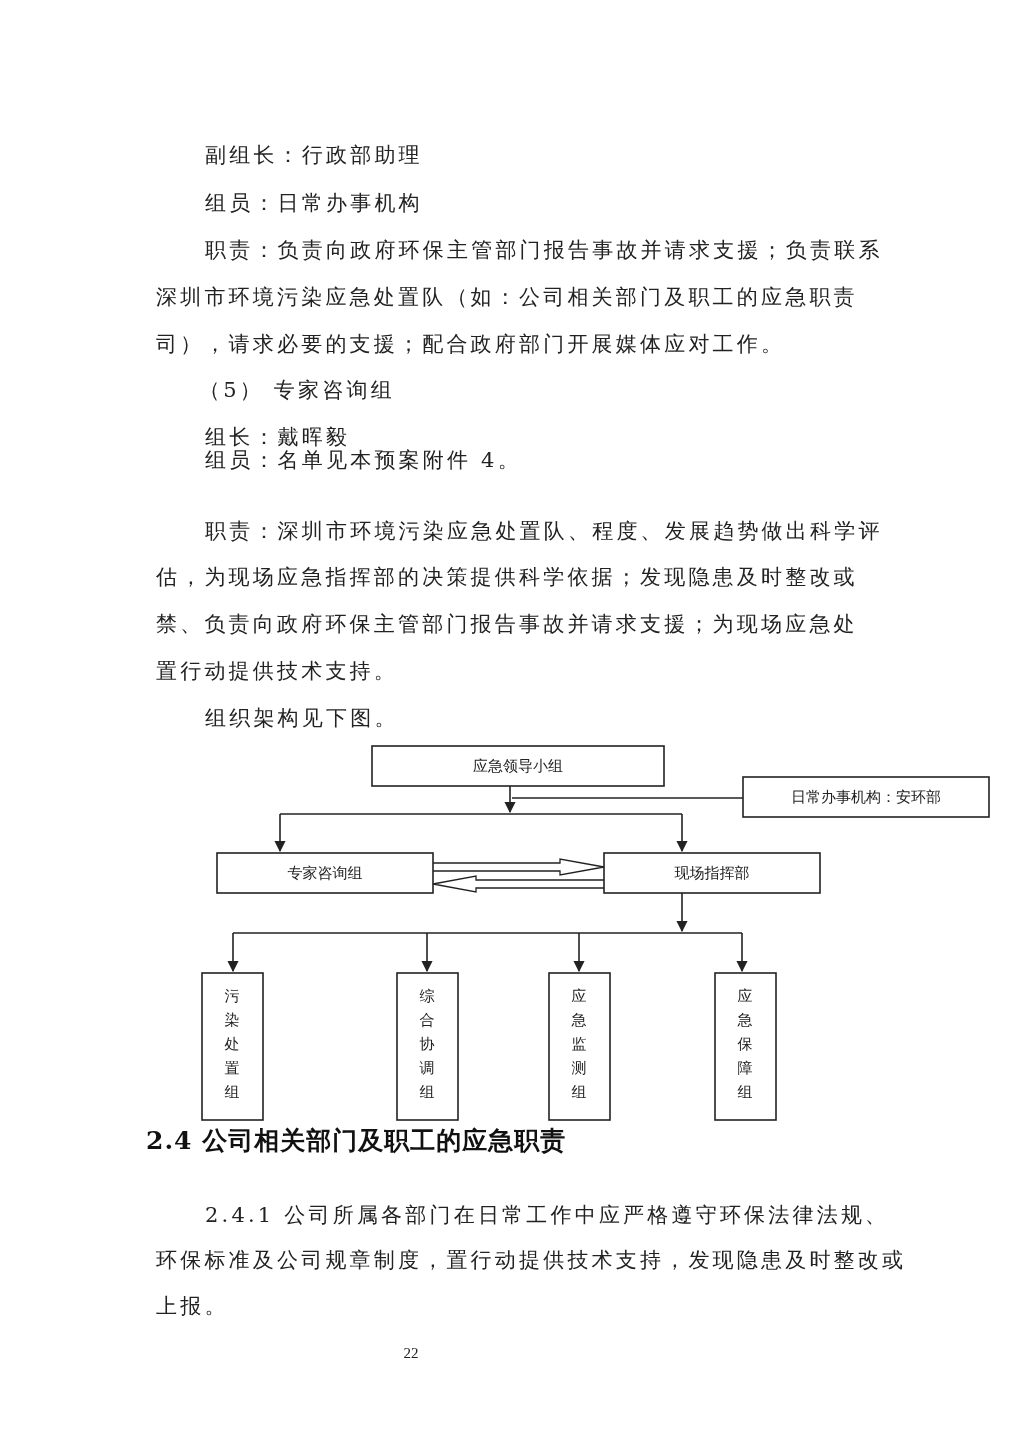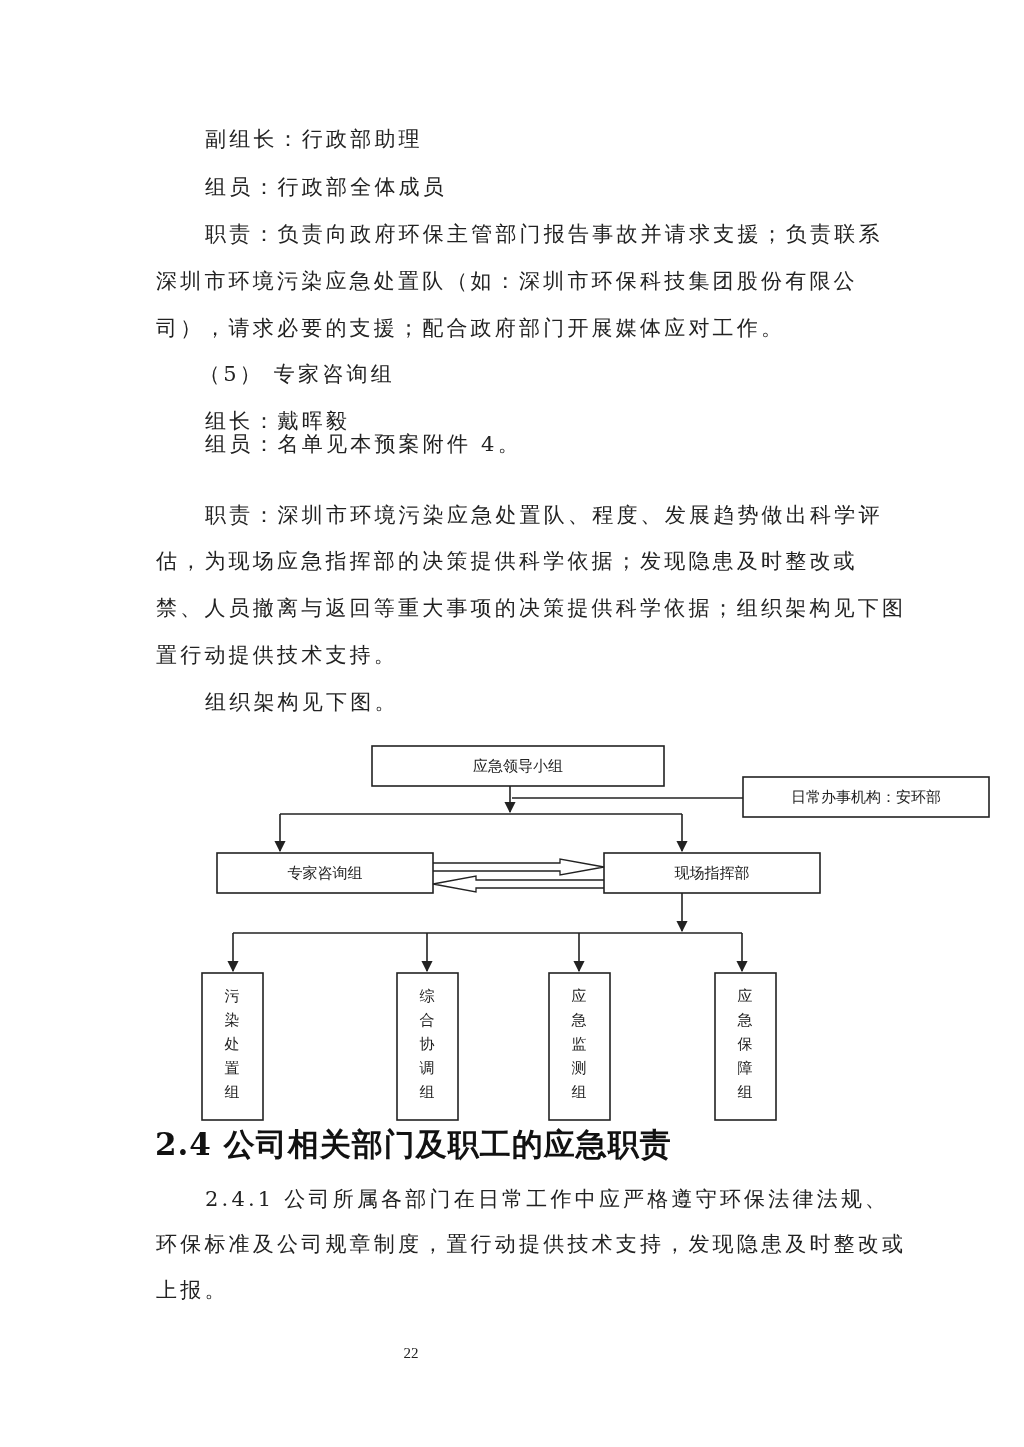--- a/index.html
+++ b/index.html
@@ -1,37 +1,37 @@
 <!DOCTYPE html>
 <html><head>
   <meta charset="utf-8">
   <style>
     html, body { margin: 0; padding: 0; background: #ffffff; }
     body { width: 1024px; height: 1447px; position: relative; overflow: hidden;
            font-family: "DejaVu Serif", "Liberation Serif", serif; color: #222; }
-    .line { position: absolute; left: 156px; font-size: 21px; letter-spacing: 3.2px; white-space: nowrap; line-height: 30px; }
+    .line { position: absolute; left: 156px; font-size: 21px; letter-spacing: 3.2px; white-space: nowrap; line-height: 30px; margin-top: 16px; }
     .ind { left: 205px; }
-    .heading { position: absolute; left: 155px; top: 1124px; font-size: 31px; font-weight: bold; letter-spacing: 1px; color: #111; white-space: nowrap; }
+    .heading { position: absolute; left: 146px; top: 1124px; font-size: 25px; font-weight: bold; letter-spacing: 1px; color: #111; white-space: nowrap; }
     .pagenum { position: absolute; left: 0; width: 822px; text-align: center; top: 1345px; font-size: 15px; font-family: "Liberation Serif", serif; }
     svg text { font-family: "DejaVu Sans", "Liberation Sans", sans-serif; font-size: 15px; fill: #222; }
   </style>
 </head>
 <body>
 
 <div class="line ind" style="top:124px">副组长：行政部助理</div>
-<div class="line ind" style="top:172px">组员：行政部全体成员</div>
+<div class="line ind" style="top:172px">组员：日常办事机构</div>
 <div class="line ind" style="top:219px">职责：负责向政府环保主管部门报告事故并请求支援；负责联系</div>
-<div class="line" style="top:266px">深圳市环境污染应急处置队（如：深圳市环保科技集团股份有限公</div>
+<div class="line" style="top:266px">深圳市环境污染应急处置队（如：公司相关部门及职工的应急职责</div>
 <div class="line" style="top:313px">司），请求必要的支援；配合政府部门开展媒体应对工作。</div>
 <div class="line" style="top:359px; left:199px">（5） 专家咨询组</div>
 <div class="line ind" style="top:406px">组长：戴晖毅</div>
 <div class="line ind" style="top:429px">组员：名单见本预案附件 4。</div>
 <div class="line ind" style="top:500px">职责：深圳市环境污染应急处置队、程度、发展趋势做出科学评</div>
 <div class="line" style="top:546px">估，为现场应急指挥部的决策提供科学依据；发现隐患及时整改或</div>
-<div class="line" style="top:593px">禁、人员撤离与返回等重大事项的决策提供科学依据；组织架构见下图</div>
+<div class="line" style="top:593px">禁、负责向政府环保主管部门报告事故并请求支援；为现场应急处</div>
 <div class="line" style="top:640px">置行动提供技术支持。</div>
 <div class="line ind" style="top:687px">组织架构见下图。</div>
 
 <svg width="1024" height="1447" style="position:absolute;left:0;top:0" xmlns="http://www.w3.org/2000/svg">
   <defs>
     <marker id="arr" viewBox="0 0 10 10" refX="9" refY="5" markerWidth="7" markerHeight="7" orient="auto">
       <path d="M0,0 L10,5 L0,10 z" fill="#222"></path>
     </marker>
   </defs>
   <g stroke="#222" stroke-width="1.6" fill="none">

